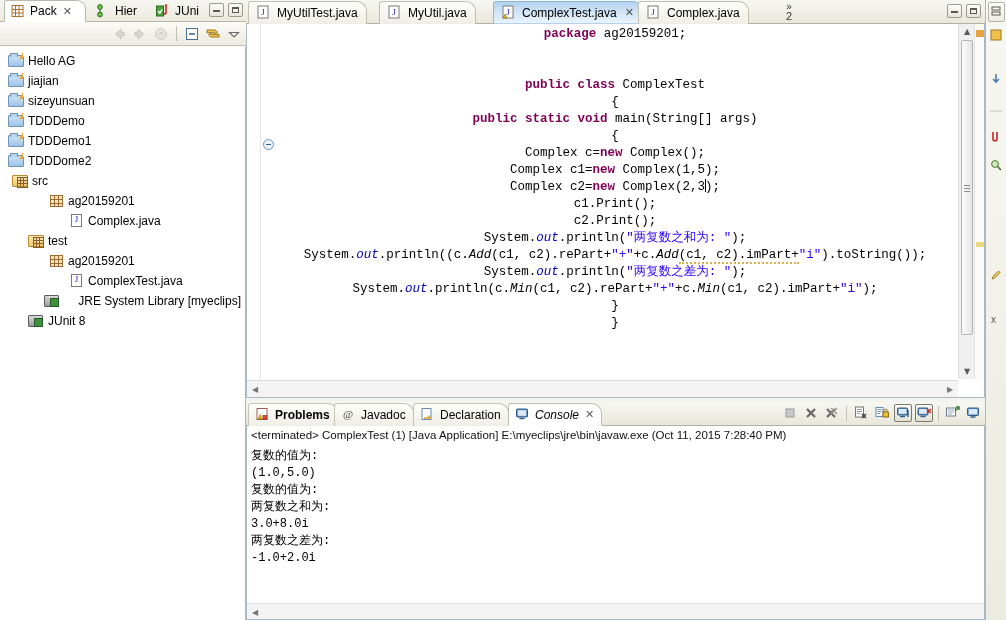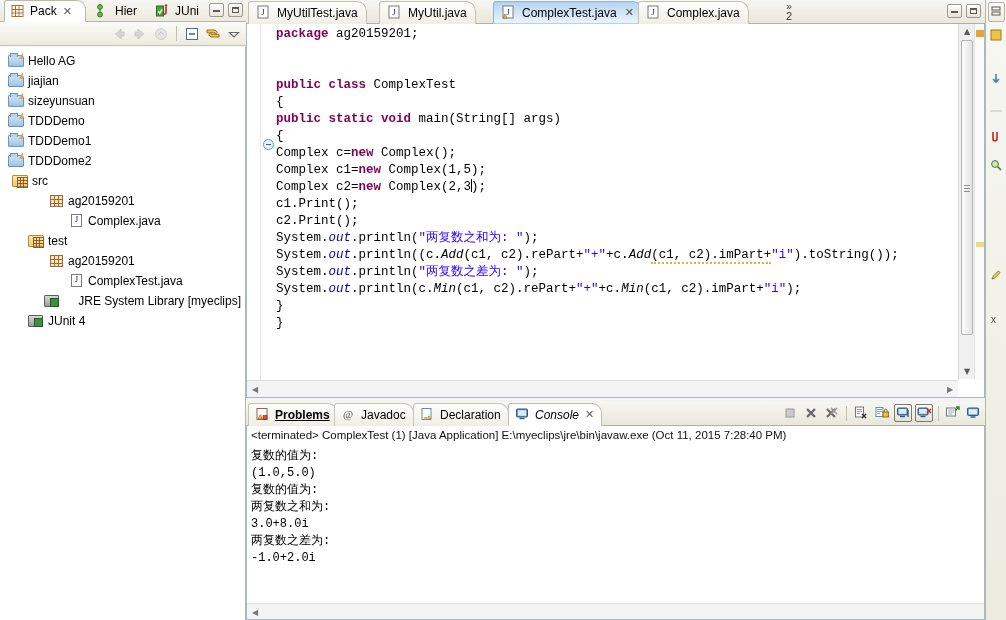--- a/index.html
+++ b/index.html
@@ -255,21 +255,21 @@
     background:#33628f;
   }
   #code {
     position: absolute; left: 29px; top: 2px; right: 30px; bottom: 18px;
     font-family: "Liberation Mono", "DejaVu Sans Mono", monospace;
     font-size: 12.5px;
     line-height: 17px;
     white-space: pre;
     overflow: hidden;
   }
-  .cl { height: 17px; position: relative; }
+  .cl { height: 17px; position: relative; text-align: center; }
   .cl.highlight::before {
     content:""; position:absolute; left:-29px; right:-30px; top:0; bottom:0;
     background:#e8f0fa; z-index:-1;
   }
   .kw  { color: #7f0055; font-weight: bold; }
   .str { color: #2a00ff; }
   .fld { color: #0000c0; font-style: italic; }
   .mth { color: #000000; font-style: italic; }
   .warnul { border-bottom: 2px dotted #d9b24d; }
   .caret {
@@ -544,21 +544,21 @@
         <div class="tnode" style="padding-left: 44px; justify-content: space-between;">
           <span class="tico">
             <span class="ico-lib" style="display:block;"></span>
           </span>
           <span class="lbl">JRE System Library [myeclips]</span>
         </div>
         <div class="tnode" style="padding-left: 28px;">
           <span class="tico">
             <span class="ico-lib" style="display:block;"></span>
           </span>
-          <span class="lbl">JUnit 4</span>
+          <span class="lbl">JUnit 8</span>
         </div>
       </div>
   </div>
 
   <div id="editor-area">
 
     <div id="edtabs">
       <div class="etab inactive" style="left:2px;">
         <span class="tico">
           <svg width="14" height="14" viewBox="0 0 14 14">
@@ -637,21 +637,21 @@
       <div id="ed-hsb">
         <div class="hsb-arrow" style="left:0;">◀</div>
         <div class="hsb-arrow" style="right:0;">▶</div>
       </div>
     </div>
   </div>
 
   <div id="console-area">
     <div id="ctabs">
 
-      <div class="ctab inactive sel-bold" style="left:2px;text-decoration:underline;">
+      <div class="ctab inactive sel-bold" style="left:2px;">
         <span class="tico">
           <svg width="14" height="14" viewBox="0 0 14 14">
             <rect x="2" y="1.5" width="10" height="11" fill="#fff" stroke="#9c5a5a"></rect>
             <path d="M3 12l2.2-4.5L7.4 12z" fill="#f2c200" stroke="#8a6a00" stroke-width=".6"></path>
             <rect x="8" y="8.5" width="4" height="4" fill="#e04a3a" stroke="#8c2418" stroke-width=".6"></rect>
           </svg>
         </span>
         <span>Problems</span>
       </div>
 

